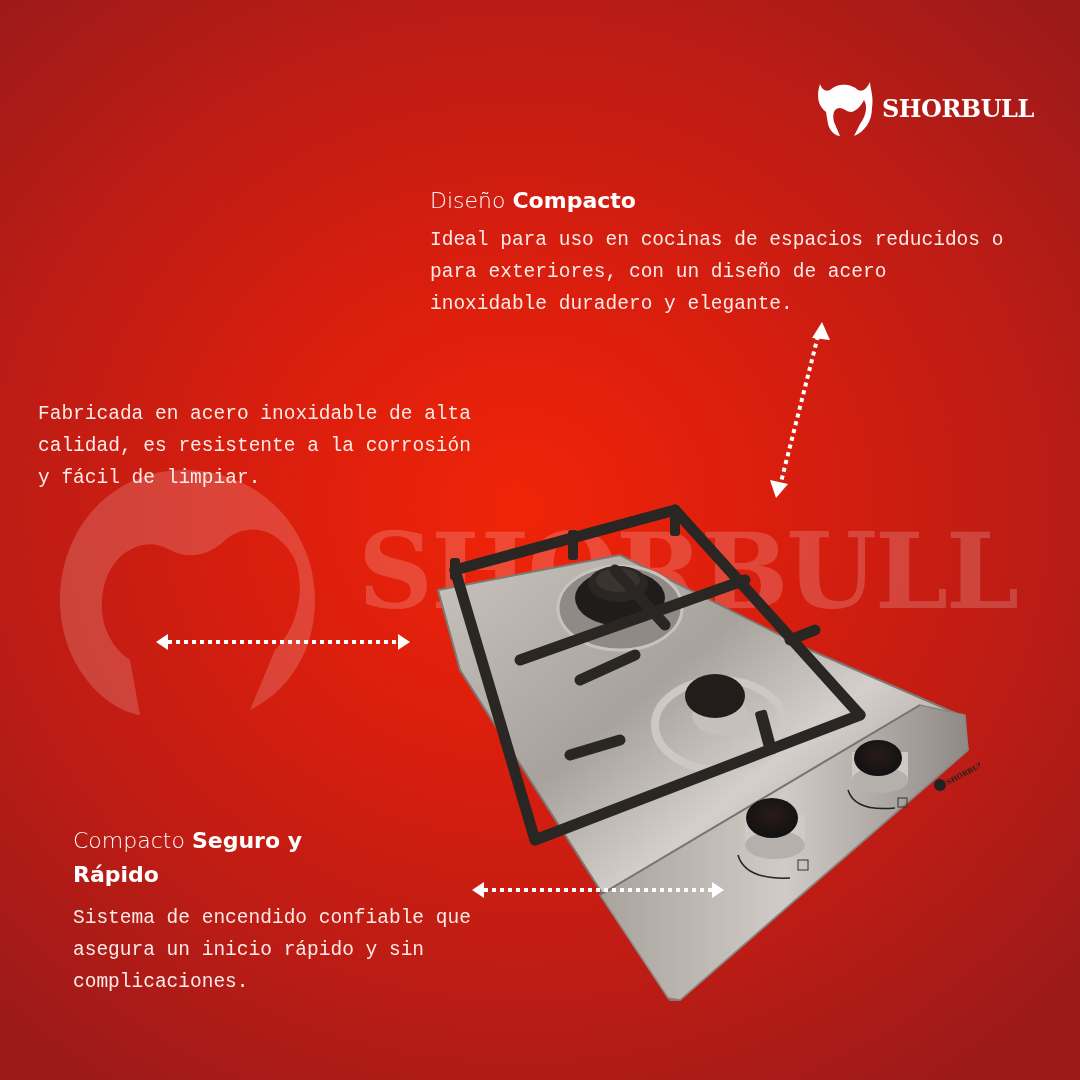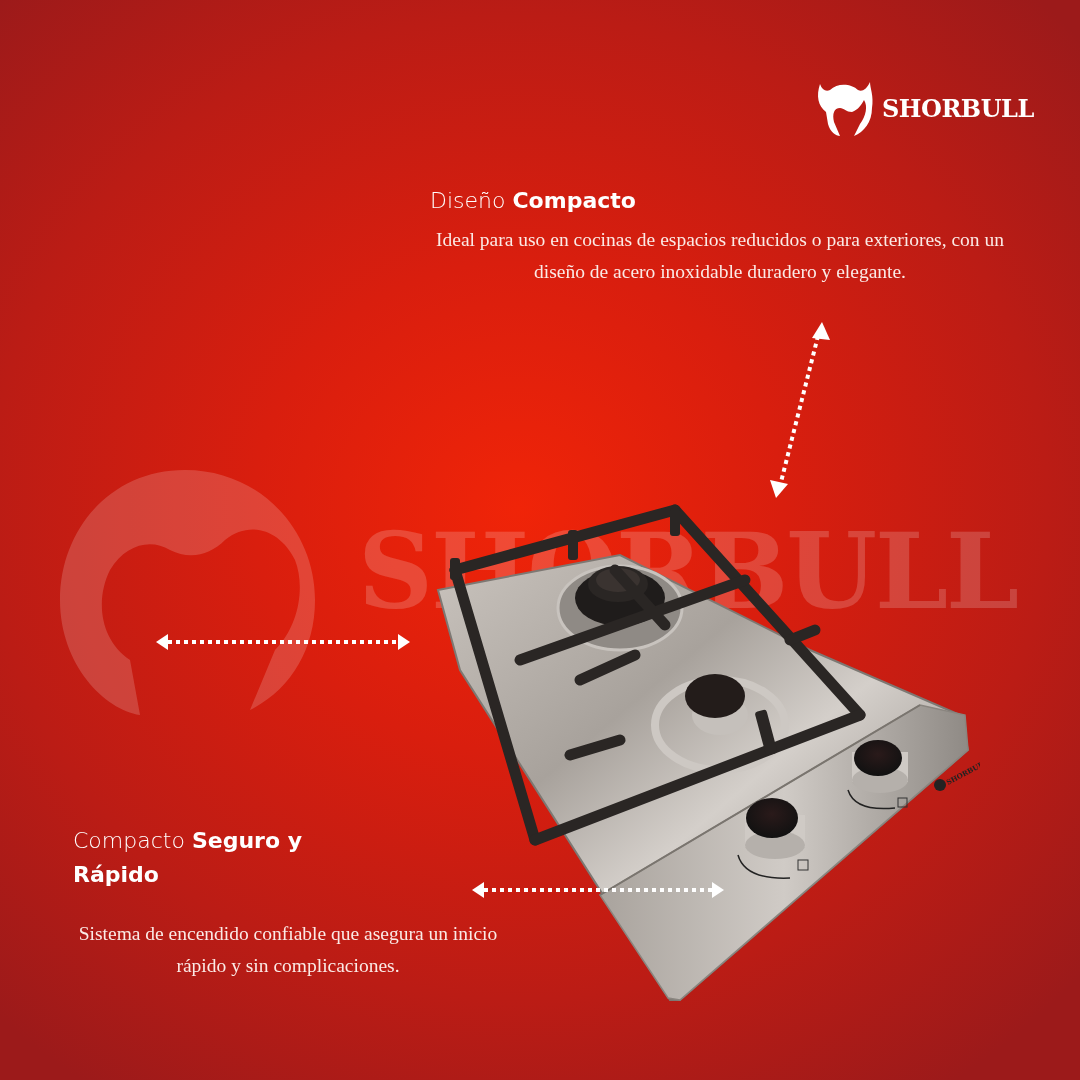--- a/index.html
+++ b/index.html
@@ -37,22 +37,21 @@
     
     .feature { position: absolute; }
     .feature-title {
       font-size: 22px; font-weight: 300; line-height: 34px; color: #fff;
       font-family: "DejaVu Sans", sans-serif;
     }
     .feature-title b { font-weight: bold; }
     .feature-desc {
       font-size: 19.5px; font-weight: normal; line-height: 32px; color: #fbeae6;
       margin-top: 14px;
-      font-family: Liberation Serif, serif;
-      text-align: center;
+      font-family: Liberation Mono, monospace;
     }
 
     .f-compact { left: 430px; top: 184px; width: 600px; }
     .f-material { left: 38px; top: 384px; width: 450px; }
     .f-material .feature-title { padding-left: 10px; }
     .f-encendido { left: 73px; top: 824px; width: 440px; }
 
     
     .arrow { position: absolute; }
 
@@ -76,27 +75,28 @@
 </div>
 
 <div class="feature f-compact">
   <div class="feature-title">
     <span>Diseño </span><b>Compacto</b>
   </div>
   <div class="feature-desc" style="margin-top:6px; width:580px;">Ideal para uso en cocinas de espacios reducidos o para exteriores, con un diseño de acero inoxidable duradero y elegante.</div>
 </div>
 
 <div class="feature f-material">
+  <div class="feature-desc" style="width:440px;">Fabricada en acero inoxidable de alta calidad, es resistente a la corrosión y fácil de limpiar.</div>
 </div>
 
 <div class="feature f-encendido">
   <div class="feature-title" style="width:300px;">
     <span>Compacto </span><b>Seguro y Rápido</b>
   </div>
-  <div class="feature-desc" style="margin-top:26px; width:430px;">Sistema de encendido confiable que asegura un inicio rápido y sin complicaciones.</div>
+  <div class="feature-desc" style="margin-top:10px; width:430px;">Sistema de encendido confiable que asegura un inicio rápido y sin complicaciones.</div>
 </div>
 
 <svg class="stove" viewBox="0 0 560 510">
   <defs>
     <linearGradient id="steel" x1="0" y1="0" x2="1" y2="1">
       <stop offset="0" stop-color="#c9c3bd"></stop>
       <stop offset="0.35" stop-color="#a8a29c"></stop>
       <stop offset="0.55" stop-color="#d4cfca"></stop>
       <stop offset="0.8" stop-color="#9e9893"></stop>
       <stop offset="1" stop-color="#b7b1ab"></stop>

